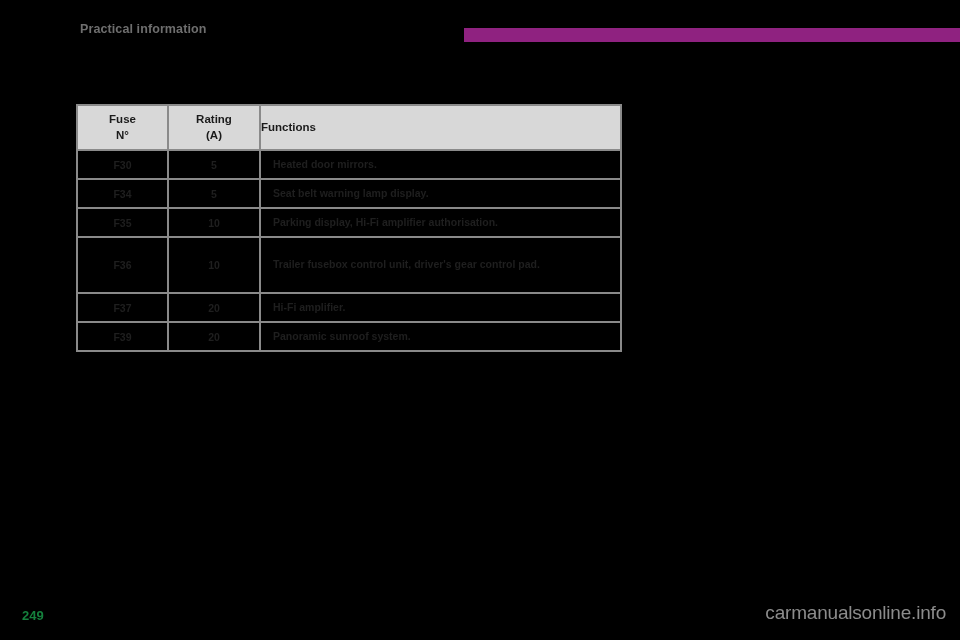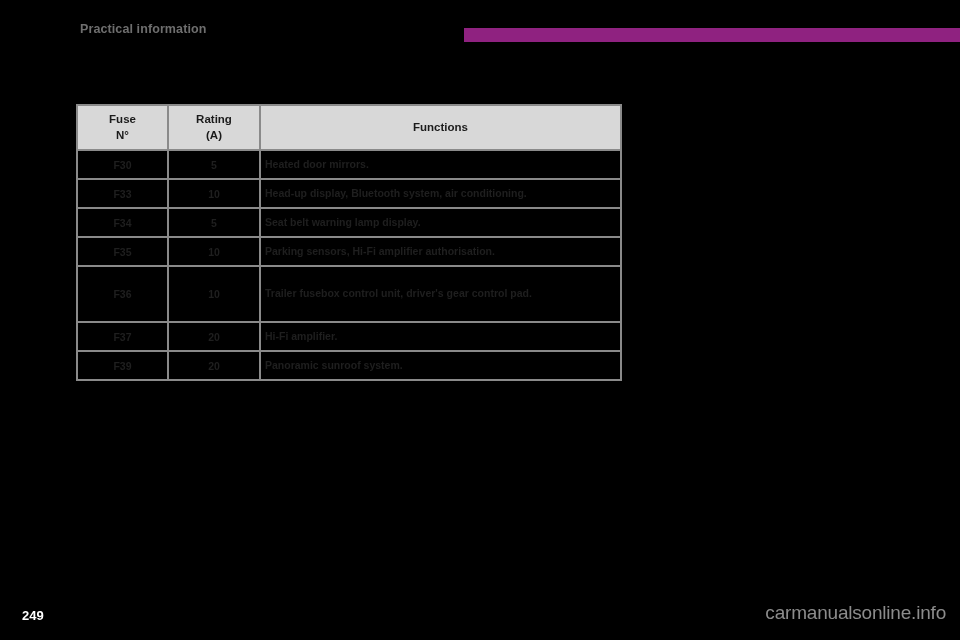--- a/index.html
+++ b/index.html
@@ -66,51 +66,51 @@
   #fuse-table thead th {
     background: #d8d8d8;
     color: #1b1b1b;
     font-size: 11.5px;
     font-weight: bold;
     height: 43px;
     line-height: 1.35;
     text-align: center;
   }
   #fuse-table thead th.functions-head {
-    text-align: center;
+    text-align: left;
   }
 
   #fuse-table tbody td {
     background: #000000;
     color: #1f1f1f;
     font-size: 10.5px;
     font-weight: bold;
     height: 27px;
   }
   #fuse-table tbody td.cell-fuse,
   #fuse-table tbody td.cell-rating {
     text-align: center;
   }
   #fuse-table tbody td.cell-function {
     text-align: left;
-    padding: 0 0 0 4px;
+    padding: 0 0 0 12px;
     line-height: 1.45;
   }
   #fuse-table tbody tr.tall-row td {
     height: 54px;
   }
 
   
   #page-number {
     position: absolute;
     left: 22px;
     top: 608px;
     font-size: 13px;
     font-weight: bold;
-    color: #ffffff;
+    color: #15803d;
   }
   #site-watermark {
     position: absolute;
     right: 14px;
     top: 602px;
     font-size: 19px;
     color: #8c8c8c;
     letter-spacing: -0.2px;
     white-space: nowrap;
   }
@@ -144,33 +144,28 @@
       </th>
     </tr>
   </thead>
   <tbody>
     <tr>
       <td class="cell-fuse">F30</td>
       <td class="cell-rating">5</td>
       <td class="cell-function">Heated door mirrors.</td>
     </tr>
     <tr>
-      <td class="cell-fuse">F33</td>
-      <td class="cell-rating">10</td>
-      <td class="cell-function">Head-up display, Bluetooth system, air conditioning.</td>
-    </tr>
-    <tr>
       <td class="cell-fuse">F34</td>
       <td class="cell-rating">5</td>
       <td class="cell-function">Seat belt warning lamp display.</td>
     </tr>
     <tr>
       <td class="cell-fuse">F35</td>
       <td class="cell-rating">10</td>
-      <td class="cell-function">Parking sensors, Hi-Fi amplifier authorisation.</td>
+      <td class="cell-function">Parking display, Hi-Fi amplifier authorisation.</td>
     </tr>
     <tr class="tall-row">
       <td class="cell-fuse">F36</td>
       <td class="cell-rating">10</td>
       <td class="cell-function">Trailer fusebox control unit, driver's gear control pad.</td>
     </tr>
     <tr>
       <td class="cell-fuse">F37</td>
       <td class="cell-rating">20</td>
       <td class="cell-function">Hi-Fi amplifier.</td>

